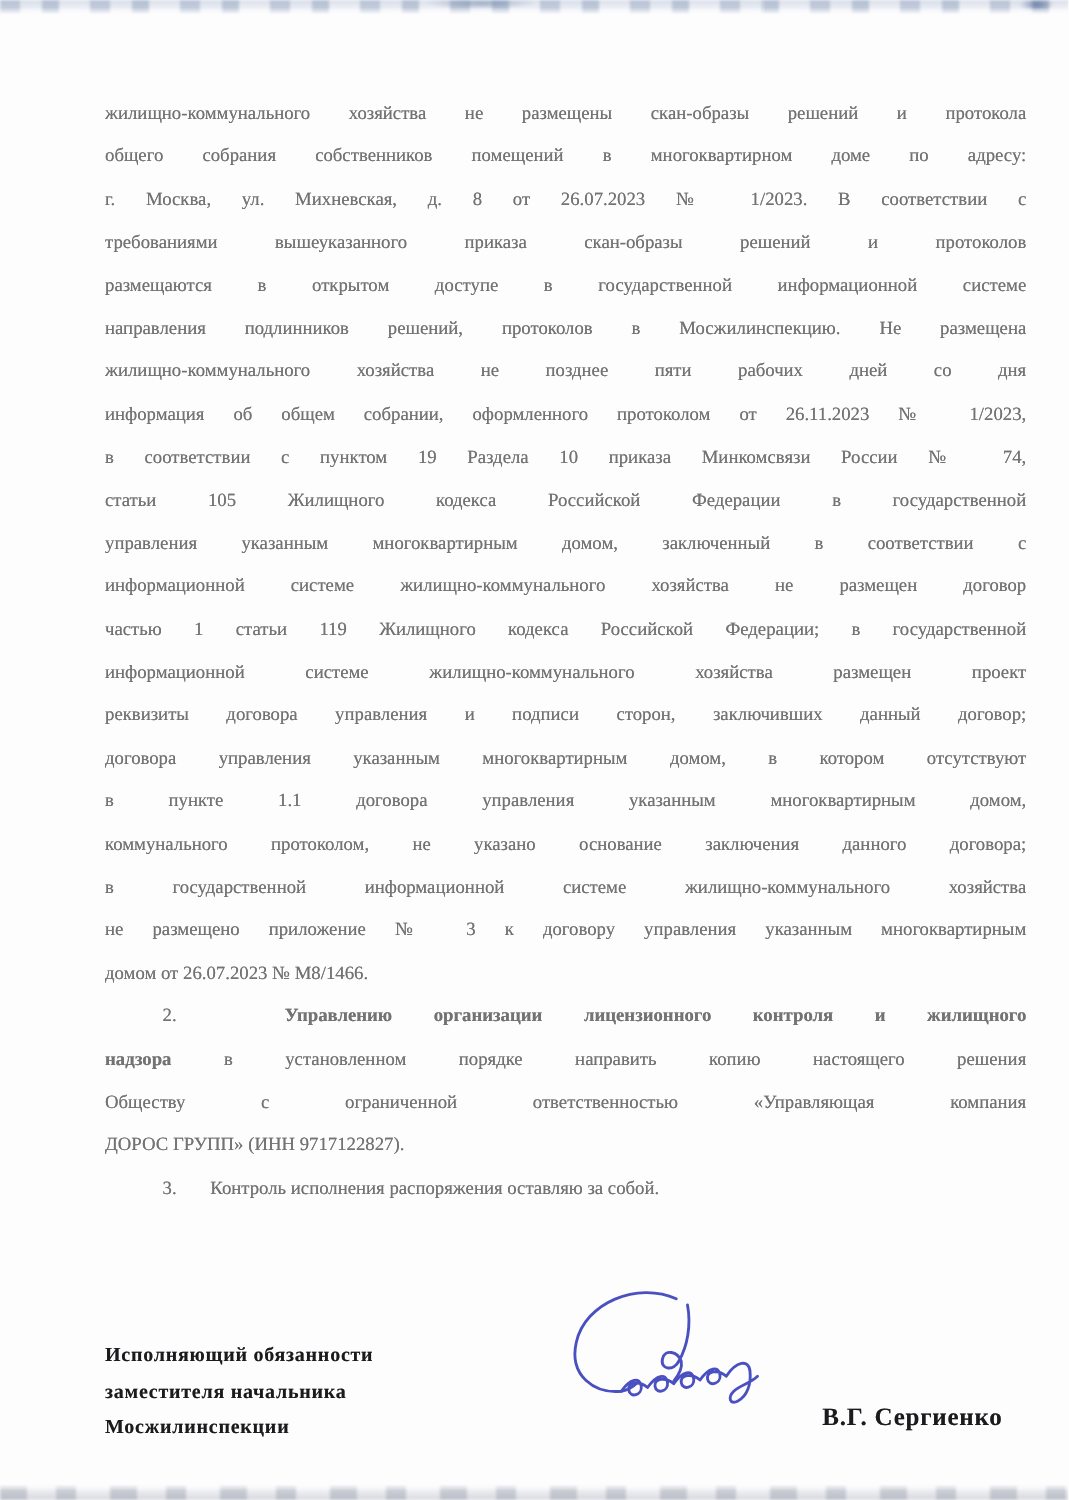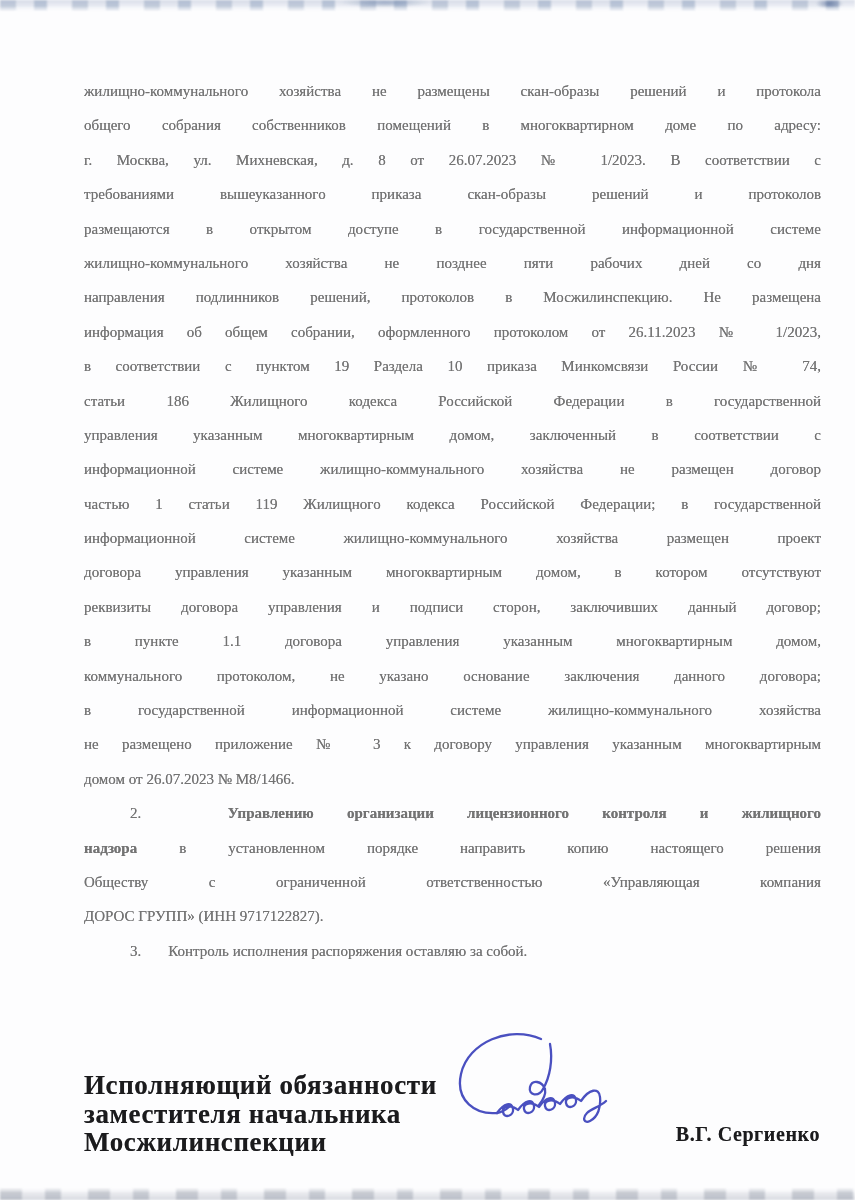--- a/index.html
+++ b/index.html
@@ -40,56 +40,56 @@
     text-align:justify;text-align-last:justify;
   }
   .line.end{text-align-last:left;}
   .line b{font-weight:bold;margin-top:16px;}
   .tab{display:inline-block;width:46px;}
   .gap{display:inline-block;width:20px;}
   .gap3{display:inline-block;width:27px;}
   
   .sig-titles{
     position:absolute;left:84px;top:1071px;
-    font-size:27px;font-weight:bold;color:#1b1b1d;
+    font-size:16px;font-weight:bold;color:#1b1b1d;
     line-height:28.6px;letter-spacing:.6px;
     text-shadow:0 0 .5px rgba(40,40,44,.55);
   }
   .sig-name{
-    position:absolute;right:35px;top:1120px;
+    position:absolute;right:53px;top:1120px;
     font-size:20px;font-weight:bold;color:#1b1b1d;
     line-height:28.6px;letter-spacing:.6px;
     text-shadow:0 0 .5px rgba(40,40,44,.55);
   }
   .signature-svg{position:absolute;left:440px;top:1026px;pointer-events:none;}
 </style>
 </head>
 <body>
 
 <div class="page">
 
   <div class="scan-band top"></div>
 
   <div class="doc-text">
     <div class="line">жилищно-коммунального хозяйства не размещены скан-образы решений и протокола</div>
     <div class="line">общего собрания собственников помещений в многоквартирном доме по адресу:</div>
     <div class="line">г. Москва, ул. Михневская, д. 8 от 26.07.2023 № 1/2023. В соответствии с</div>
     <div class="line">требованиями вышеуказанного приказа скан-образы решений и протоколов</div>
     <div class="line">размещаются в открытом доступе в государственной информационной системе</div>
+    <div class="line">направления подлинников решений, протоколов в Мосжилинспекцию. Не размещена</div>
     <div class="line">жилищно-коммунального хозяйства не позднее пяти рабочих дней со дня</div>
-    <div class="line">направления подлинников решений, протоколов в Мосжилинспекцию. Не размещена</div>
     <div class="line">информация об общем собрании, оформленного протоколом от 26.11.2023 № 1/2023,</div>
     <div class="line">в соответствии с пунктом 19 Раздела 10 приказа Минкомсвязи России № 74,</div>
-    <div class="line">статьи 186 Жилищного кодекса Российской Федерации в государственной</div>
+    <div class="line">статьи 105 Жилищного кодекса Российской Федерации в государственной</div>
     <div class="line">управления указанным многоквартирным домом, заключенный в соответствии с</div>
     <div class="line">информационной системе жилищно-коммунального хозяйства не размещен договор</div>
     <div class="line">частью 1 статьи 119 Жилищного кодекса Российской Федерации; в государственной</div>
     <div class="line">информационной системе жилищно-коммунального хозяйства размещен проект</div>
+    <div class="line">реквизиты договора управления и подписи сторон, заключивших данный договор;</div>
     <div class="line">договора управления указанным многоквартирным домом, в котором отсутствуют</div>
-    <div class="line">реквизиты договора управления и подписи сторон, заключивших данный договор;</div>
     <div class="line">в пункте 1.1 договора управления указанным многоквартирным домом,</div>
     <div class="line">коммунального протоколом, не указано основание заключения данного договора;</div>
     <div class="line">в государственной информационной системе жилищно-коммунального хозяйства</div>
     <div class="line">не размещено приложение № 3 к договору управления указанным многоквартирным</div>
     <div class="line end">домом от 26.07.2023 № М8/1466.</div>
 
     <div class="line"><span class="tab"></span><span>2.</span> <span class="gap"></span> <b>Управлению организации лицензионного контроля и жилищного</b></div>
     <div class="line"><b>надзора</b> <span>в установленном порядке направить копию настоящего решения</span></div>
     <div class="line">Обществу с ограниченной ответственностью «Управляющая компания</div>
     <div class="line end">ДОРОС ГРУПП» (ИНН 9717122827).</div>

